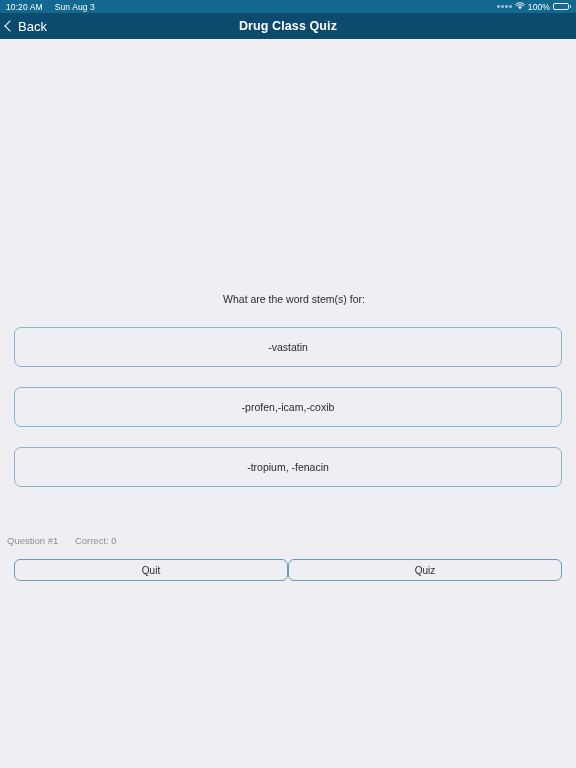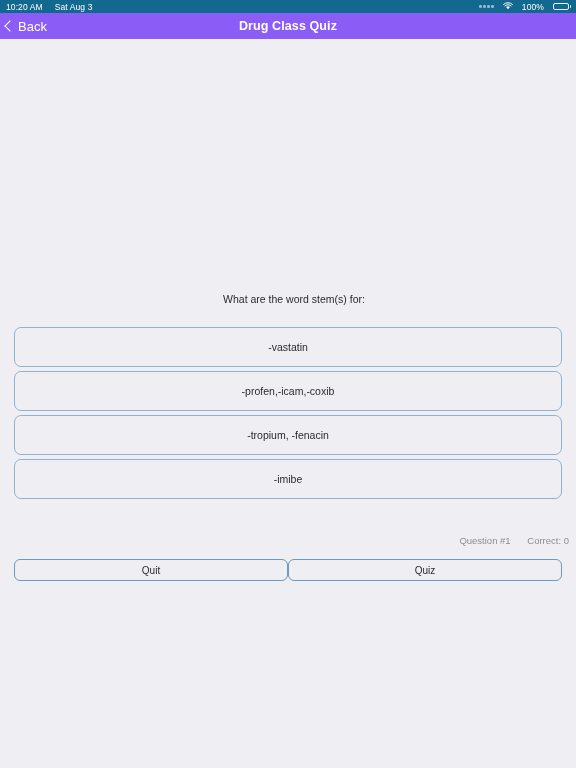--- a/index.html
+++ b/index.html
@@ -30,21 +30,21 @@
   }
   .status-left {
     display: flex;
     align-items: center;
     gap: 12px;
     white-space: nowrap;
   }
   .status-right {
     display: flex;
     align-items: center;
-    gap: 9px;
+    gap: 3px;
     white-space: nowrap;
   }
   .signal-dots {
     display: flex;
     align-items: flex-end;
     gap: 1.5px;
     opacity: 0.55;
   }
   .signal-dots i {
     display: block;
@@ -81,21 +81,21 @@
     height: 3.5px;
     background: rgba(255,255,255,0.9);
     border-radius: 0 1px 1px 0;
     margin-left: 0.5px;
   }
 
   
   .navbar {
     position: relative;
     height: 26px;
-    background: #8b5cf6;
+    background: #0c4a6e;
     display: flex;
     align-items: center;
   }
   .back-btn {
     display: flex;
     align-items: center;
     gap: 4px;
     color: #ffffff;
     padding-left: 6px;
     font-size: 13px;
@@ -144,39 +144,39 @@
   .question .q-line { display: block; }
 
   .options {
     position: absolute;
     top: 288px;
     left: 14px;
     right: 14px;
   }
   .option-btn {
     height: 40px;
-    margin-bottom: 4px;
+    margin-bottom: 20px;
     border: 1px solid #8db4cc;
     border-radius: 7px;
     background: #efeef2;
     display: flex;
     align-items: center;
     justify-content: center;
     font-size: 10.5px;
     color: #2b2b2e;
     box-sizing: border-box;
     cursor: pointer;
   }
 
   .statusline {
     position: absolute;
     top: 496px;
     left: 0;
     right: 0;
-    text-align: right;
+    text-align: left;
     font-size: 9.5px;
     color: #8e8e93;
   }
   .statusline span { margin: 0 7px; }
 
   .footer-btns {
     position: absolute;
     top: 520px;
     left: 14px;
     right: 14px;
@@ -197,21 +197,21 @@
     box-sizing: border-box;
     cursor: pointer;
   }
 </style>
 </head>
 <body>
 
 <div class="statusbar">
   <div class="status-left">
     <span>10:20 AM</span>
-    <span>Sat Aug 3</span>
+    <span>Sun Aug 3</span>
   </div>
   <div class="status-right">
     <span class="signal-dots">
       <i></i>
         <i></i>
         <i></i>
         <i></i>
     </span>
     <span class="wifi-icon">
       <svg width="10" height="8" viewBox="0 0 10 8" aria-hidden="true">
@@ -245,23 +245,20 @@
   <div class="options">
     <div class="option-btn">
       <span>-vastatin</span>
     </div>
     <div class="option-btn">
       <span>-profen,-icam,-coxib</span>
     </div>
     <div class="option-btn">
       <span>-tropium, -fenacin</span>
     </div>
-    <div class="option-btn">
-      <span>-imibe</span>
-    </div>
   </div>
 
   <div class="statusline">
     <span>Question #1</span>
     <span>Correct: 0</span>
   </div>
 
   <div class="footer-btns">
     <div class="footer-btn">
       <span>Quit</span>

